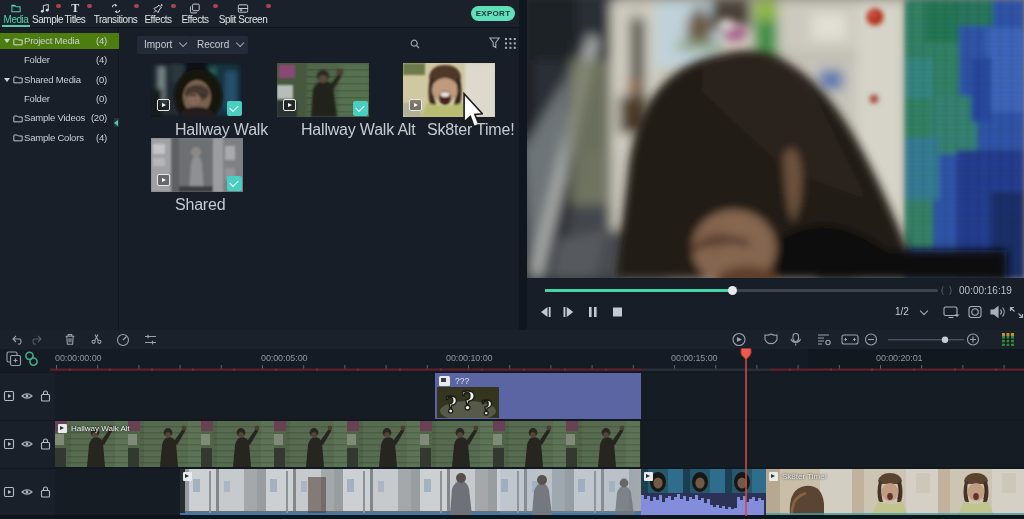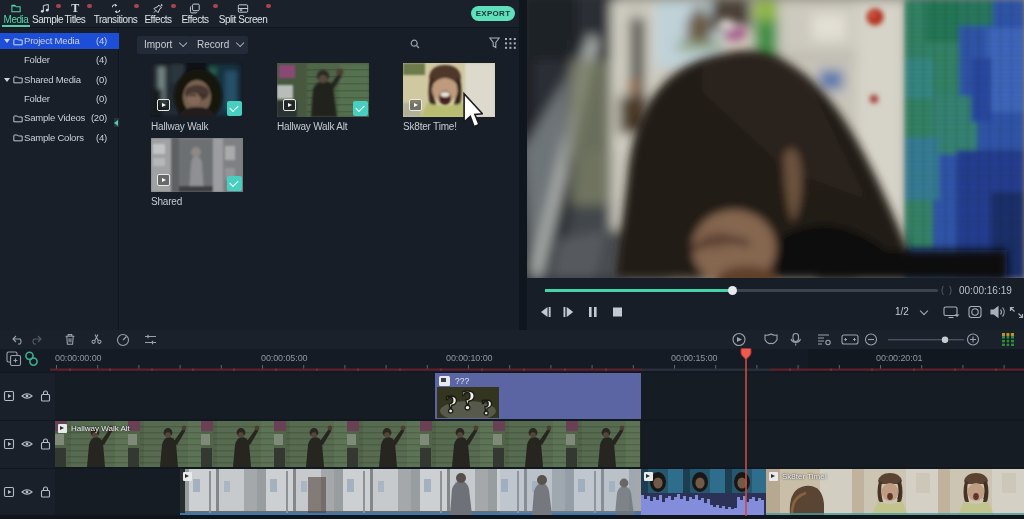--- a/index.html
+++ b/index.html
@@ -14,34 +14,34 @@
   .tab .ic { position:absolute; top:3px; left:50%; transform:translateX(-50%); width:11px; height:11px; }
   .tab .lb { position:absolute; top:14px; left:0; right:0; }
   .tab.active { color:#55d3ab; }
   .tab.active::after { content:""; position:absolute; left:1px; right:1px; bottom:1px; height:1.6px; background:#4fcfa7; }
   .reddot { position:absolute; width:4.6px; height:4.6px; border-radius:50%; background:#a84350; top:3.5px; }
   #exportbtn { position:absolute; left:471px; top:6px; width:44px; height:15px; background:#5fe0ba; border-radius:8px; color:#13333a; font-size:8px; font-weight:bold; text-align:center; line-height:15px; letter-spacing:.3px; }
 
   
   #sidebar { position:absolute; left:0; top:28px; width:119px; height:302px; background:#181f28; border-right:1px solid #11161e; }
   .srow { position:absolute; left:0; width:119px; height:15.5px; color:#ccd1d8; font-size:9.5px; letter-spacing:-0.2px; line-height:15.5px; white-space:nowrap; }
-  .srow.sel { background:#1d4ed8; }
+  .srow.sel { background:#4d7c0f; }
   .srow .cnt { position:absolute; right:12px; }
   .srow .tri { position:absolute; left:4px; top:6px; width:0; height:0; border-left:3.5px solid transparent; border-right:3.5px solid transparent; border-top:4.5px solid #cfd4db; }
   .srow .fold { position:absolute; top:3.5px; width:10px; height:9px; }
   .srow .txt { position:absolute; }
 
   
   #mpanel { position:absolute; left:120px; top:28px; width:399px; height:302px; background:#171e27;text-decoration:underline; }
   .mbtn { position:absolute; top:8px; height:18px; color:#c9ced5; font-size:10px; line-height:18px; padding:0 7px; background:#222b37; border-radius:2px; }
   .mbtn .chev { display:inline-block; margin-left:6px; width:6px; height:6px; border-right:1.4px solid #aab1ba; border-bottom:1.4px solid #aab1ba; transform:rotate(45deg) translateY(-3px); }
   #searchbox { position:absolute; left:285px; top:7px; width:77px; height:17px; background:#161c25; border:1px solid #303a46; border-radius:2px; color:#8d959f; font-size:10px; line-height:16px; padding-left:37px;margin-top:36px; }
 
   .thumb { position:absolute; width:92px; height:54px; background:#000; }
-  .tlabel { position:absolute; color:#c6cbd2; font-size:10px; letter-spacing:-0.2px; }
+  .tlabel { position:absolute; color:#c6cbd2; font-size:16px; letter-spacing:-0.2px;margin-left:24px; }
   .chk { position:absolute; right:1px; bottom:1px; width:15px; height:15px; background:#49cfc0; border-radius:2px; }
   .chk::after { content:""; position:absolute; left:3.2px; top:3.5px; width:7px; height:4px; border-left:1.8px solid #fff; border-bottom:1.8px solid #fff; transform:rotate(-45deg); }
   .mic { position:absolute; left:6px; bottom:6px; width:13px; height:12px; border:1.2px solid #e8e8e8; border-radius:2px; background:rgba(20,20,20,.4); }
   .mic::after { content:""; position:absolute; left:3.5px; top:2.5px; width:0; height:0; border-left:4px solid #fff; border-top:2.6px solid transparent; border-bottom:2.6px solid transparent; }
 
   
   #preview { position:absolute; left:527px; top:0; width:497px; height:330px; background:#171e27; }
   #vid { position:absolute; left:0; top:0; width:497px; height:278px; overflow:hidden; background:#111; }
   #progress { position:absolute; left:18px; top:289px; width:393px; height:3px; background:#3d4450; border-radius:2px; }
   #progfill { position:absolute; left:0; top:0; width:187px; height:3px; background:#43d4a9; }

